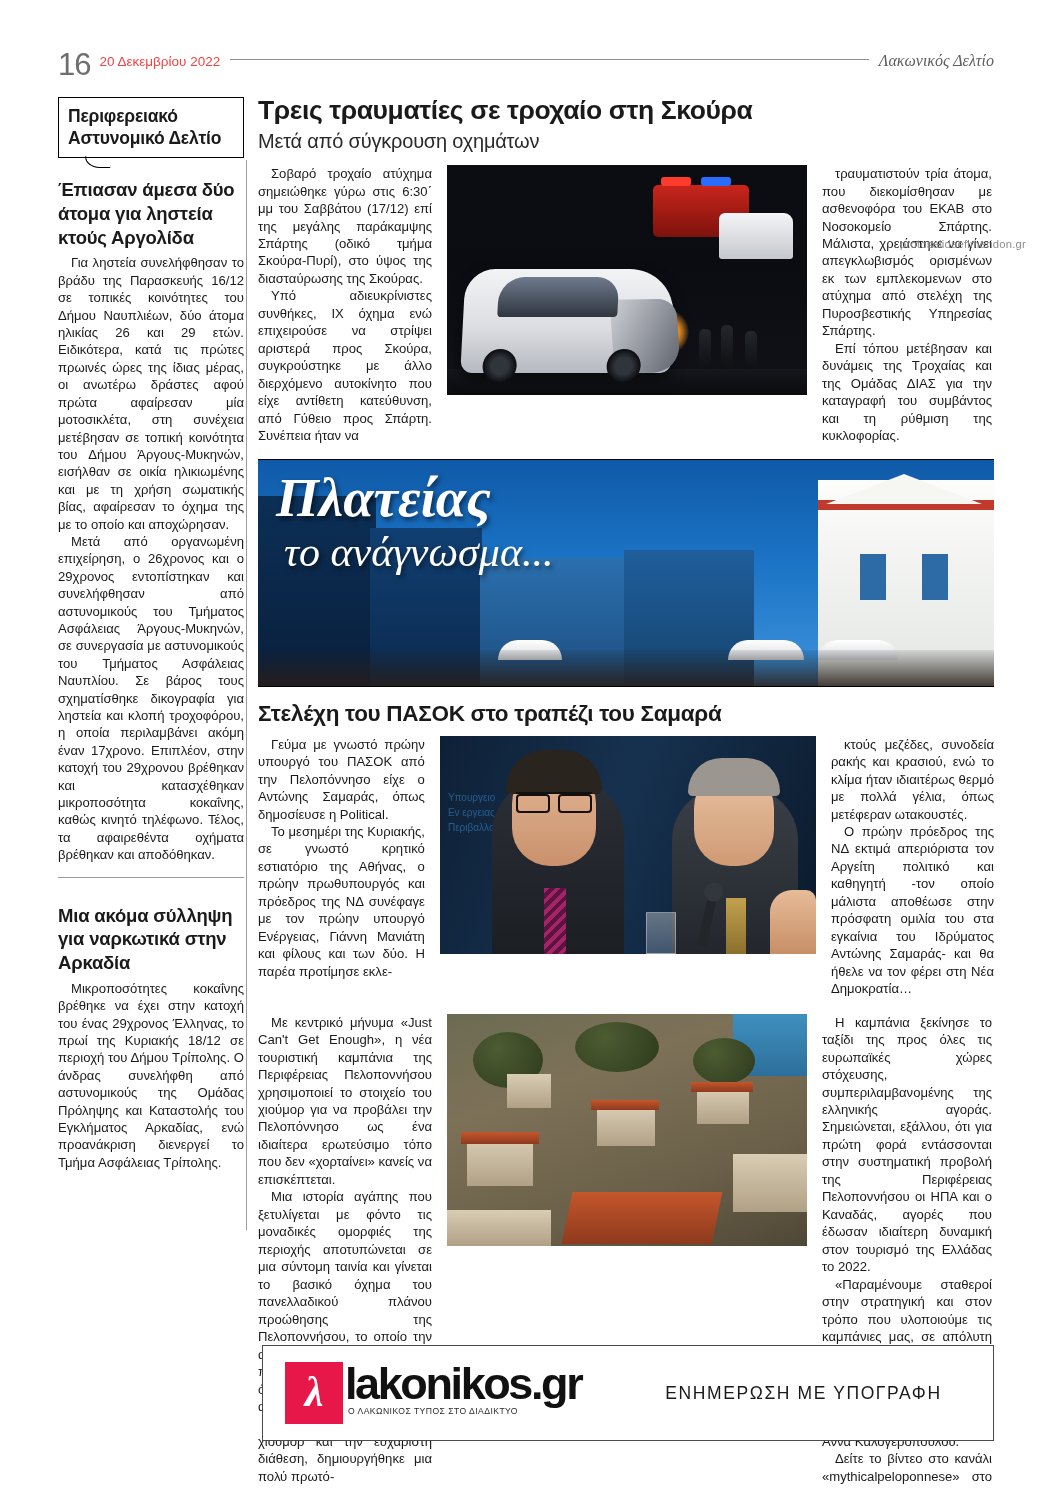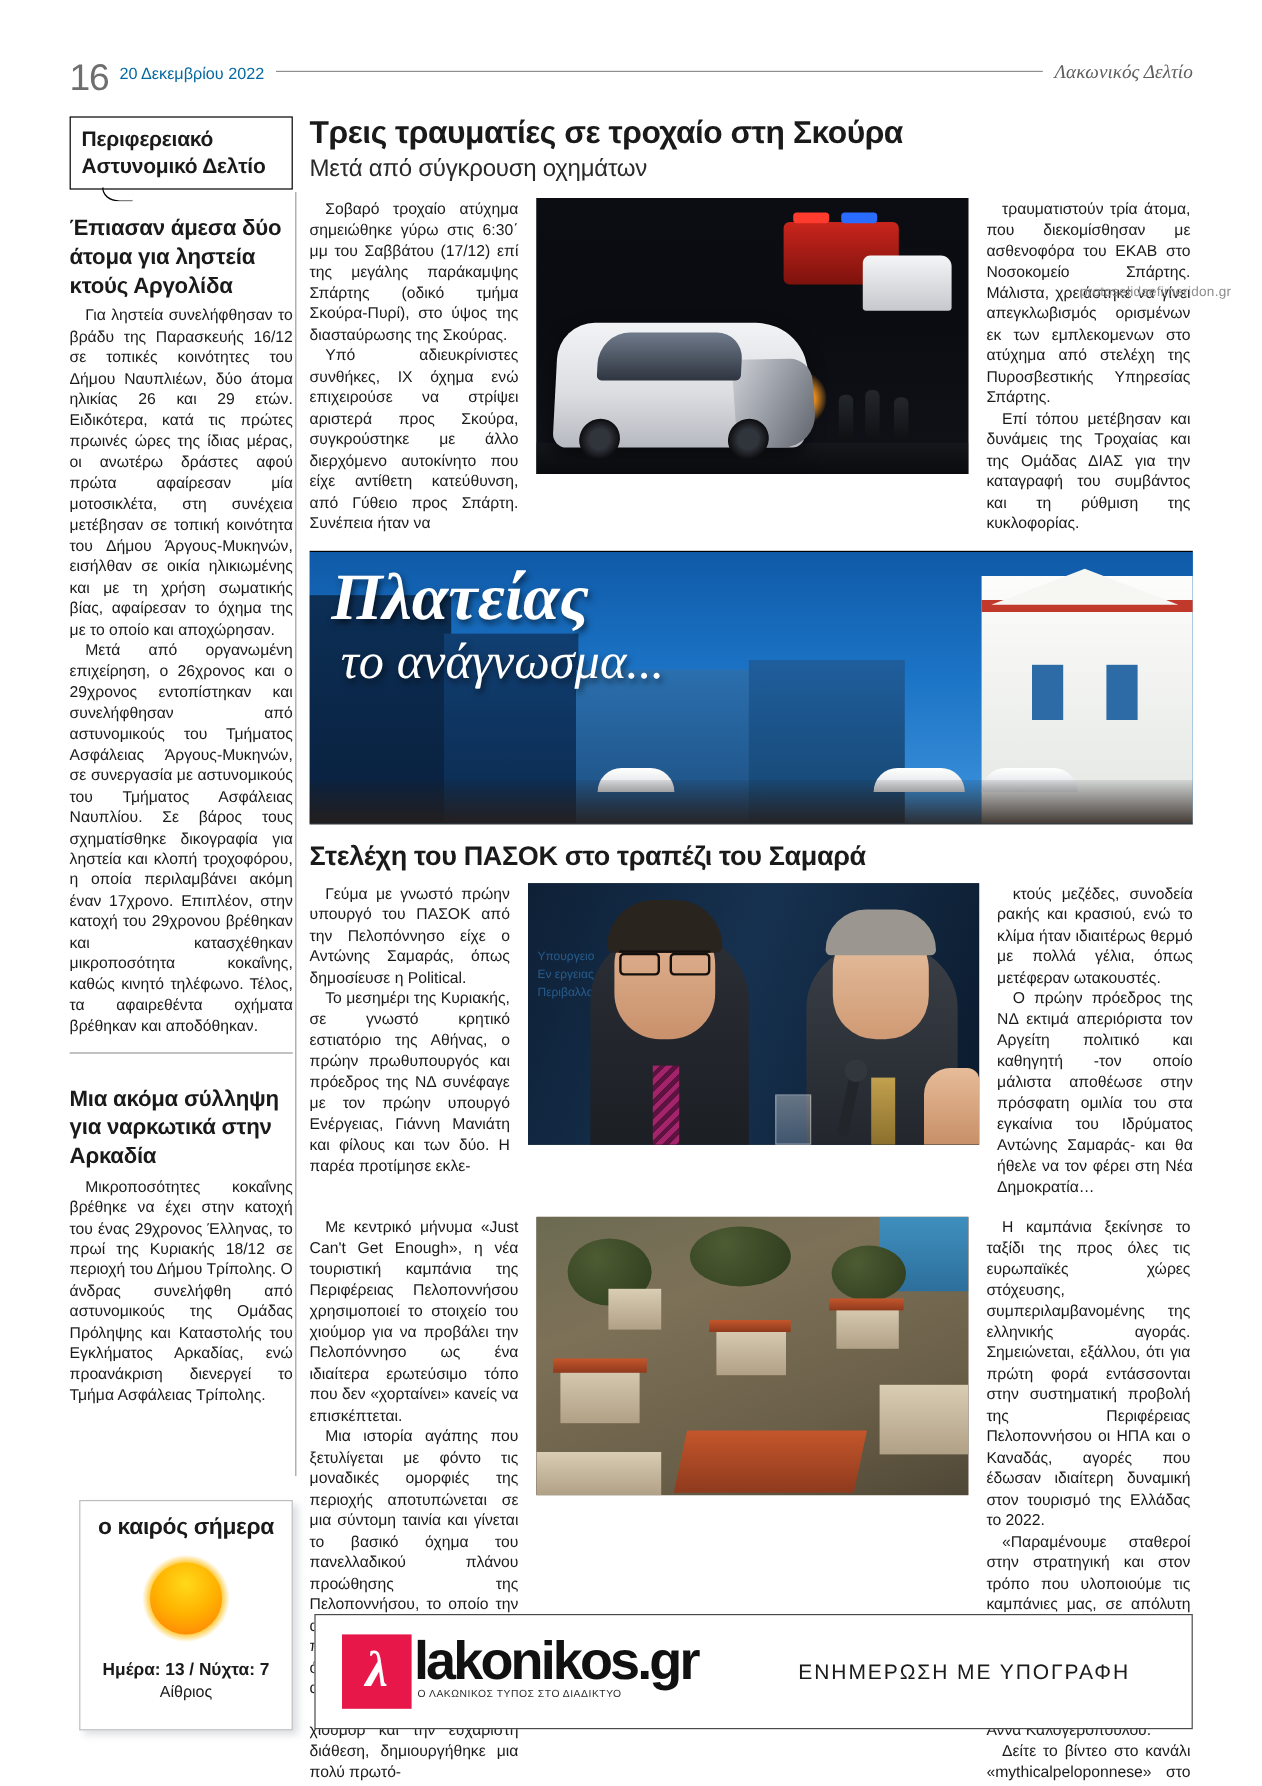--- a/index.html
+++ b/index.html
@@ -21,21 +21,21 @@
     position: absolute;
     left: 58px; top: 46px;
     width: 936px; height: 36px;
     display: flex; align-items: center;
   }
   .page-num {
     font-size: 31px; font-weight: 300; color: #6e6e6e;
     letter-spacing: -1px; line-height: 1;
   }
   .mast-date {
-    font-size: 13.5px; color: #0369a1; margin-left: 9px;
+    font-size: 13.5px; color: #ef4444; margin-left: 9px;
     position: relative; top: -3px;
   }
   .mast-rule {
     flex: 1; height: 1px; background: #8e8e8e;
     margin: 0 10px; position: relative; top: -5px;
   }
   .mast-title {
     font-family: "Liberation Serif", serif;
     font-style: italic; font-size: 16px; color: #5d5d5d;
     position: relative; top: -3px; white-space: nowrap;
@@ -398,29 +398,20 @@
 
     <div class="sidebar-rule"></div>
 
     <div class="sb-head second">Μια ακόμα σύλληψη για ναρκωτικά στην Αρκαδία</div>
     <div class="sb-body">
       <p>Μικροποσότητες κοκαΐνης βρέθηκε να έχει στην κατοχή του ένας 29χρονος Έλληνας, το πρωί της Κυριακής 18/12 σε περιοχή του Δήμου Τρίπολης. Ο άνδρας συνελήφθη από αστυνομικούς της Ομάδας Πρόληψης και Καταστολής του Εγκλήματος Αρκαδίας, ενώ προανάκριση διενεργεί το Τμήμα Ασφάλειας Τρίπολης.</p>
     </div>
   </div>
   <div class="sb-vrule"></div>
 
-  <div class="weather">
-    <div class="weather-title">ο καιρός σήμερα</div>
-    <div class="sun-wrap">
-      <div class="sun-rays"></div>
-      <div class="sun-core"></div>
-    </div>
-    <div class="weather-temp">Ημέρα: 13 / Νύχτα: 7</div>
-    <div class="weather-cond">Αίθριος</div>
-  </div>
 
   <div class="main">
 
     <div>
       <div class="headline">Τρεις τραυματίες σε τροχαίο στη Σκούρα</div>
       <div class="subhead">Μετά από σύγκρουση οχημάτων</div>
 
       <div class="art1">
         <div class="col art1-c1">
           <p>Σοβαρό τροχαίο ατύχημα σημειώθηκε γύρω στις 6:30΄ μμ του Σαββάτου (17/12) επί της μεγάλης παράκαμψης Σπάρτης (οδικό τμήμα Σκούρα-Πυρί), στο ύψος της διασταύρωσης της Σκούρας.</p>

